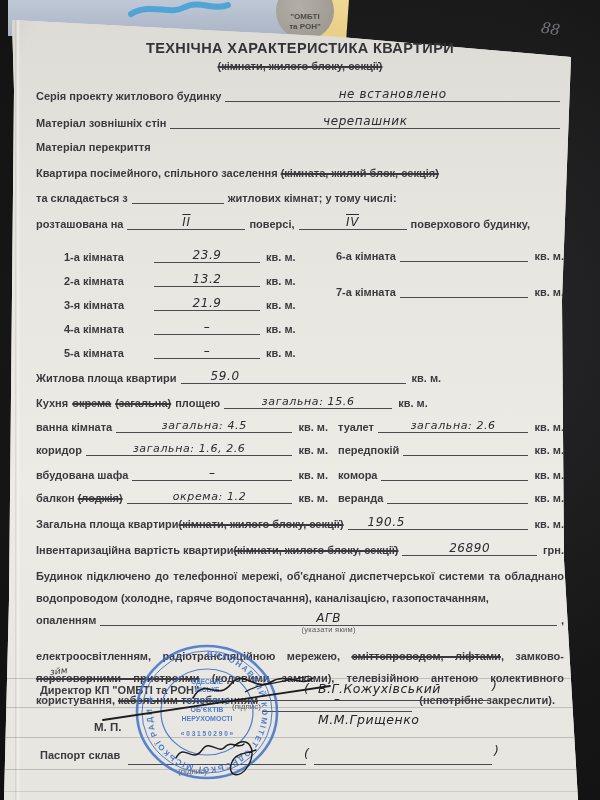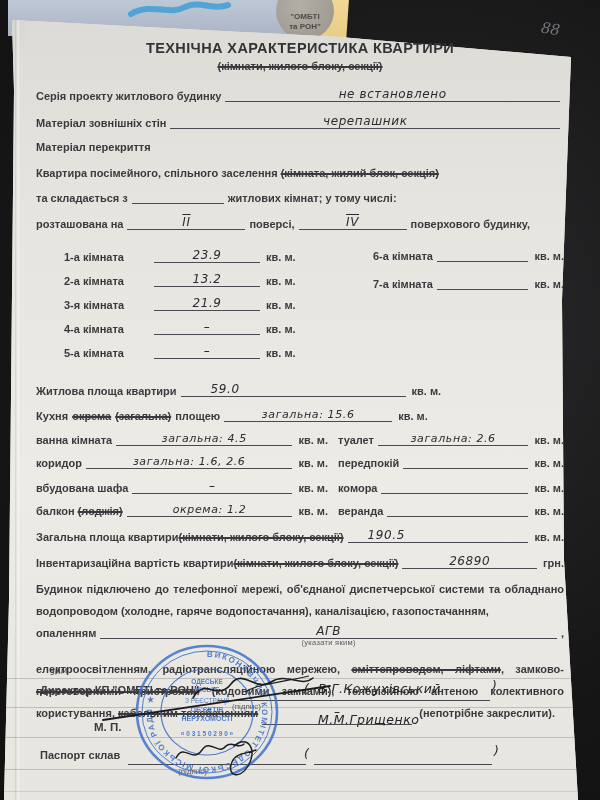--- a/index.html
+++ b/index.html
@@ -33,21 +33,21 @@
   .fill{flex:1;border-bottom:1.2px solid #4a4a50;text-align:center;margin:0 4px;min-height:13px;}
   .blank{display:inline-block;border-bottom:1.2px solid #4a4a50;text-align:center;margin:0 4px;min-height:13px;vertical-align:bottom;}
   .unit{flex:none;margin-left:2px;}
   .hw{font-family:"DejaVu Sans",sans-serif;font-style:italic;font-weight:500;font-size:12px;color:#2c2c30;letter-spacing:.6px;}
   .hw-sm{font-size:11px;}
   .rom{text-decoration:overline;}
   .para{text-align:justify;line-height:21.5px;white-space:normal;}
   .cap{font-weight:normal;font-size:7.5px;color:#5a5a60;letter-spacing:.3px;}
   .rel{position:relative;}
   .capunder{position:absolute;left:50%;transform:translateX(-50%);top:14px;white-space:nowrap;}
-  .cols{display:flex;margin-top:9px;gap:37px;}
+  .cols{display:flex;margin-top:9px;}
   .colL{flex:0 0 300px;}
   .colR{flex:1;}
   .roomrow{display:flex;align-items:flex-end;margin-top:9px;}
   .roomlbl{flex:none;width:86px;padding-left:28px;}
   .pair{display:flex;margin-top:9.5px;}
   .half{flex:0 0 302px;display:flex;align-items:flex-end;padding-right:10px;box-sizing:border-box;}
   .halfR{flex:1;display:flex;align-items:flex-end;}
   .corner88{position:absolute;left:541px;top:20px;font-family:"DejaVu Serif",serif;font-style:italic;
     font-size:15px;color:#75757c;transform:rotate(8deg);}
   .hwnote{position:absolute;left:50px;top:666px;font-family:"DejaVu Sans",sans-serif;font-style:italic;
@@ -143,29 +143,29 @@
           <span class="blank" style="width:106px"><span class="hw">–</span></span>
           <span class="unit">кв. м.</span>
         </div>
       </div>
       <div class="colR">
         <div class="roomrow">
           <span class="lbl">6-а кімната</span>
           <span class="fill"><span class="hw"></span></span>
           <span class="unit">кв. м.</span>
         </div>
-        <div class="roomrow" style="margin-top:14px">
+        <div class="roomrow" style="margin-top:22px">
           <span class="lbl">7-а кімната</span>
           <span class="fill"><span class="hw"></span></span>
           <span class="unit">кв. м.</span>
         </div>
       </div>
     </div>
 
-    <div class="row" style="margin-top:23px">
+    <div class="row" style="margin-top:10px">
       <span class="lbl">Житлова площа квартири</span>
       <span class="blank" style="width:195px;text-align:left;padding-left:30px"><span class="hw">59.0</span></span>
       <span class="unit">кв. м.</span>
     </div>
 
     <div class="row" style="margin-top:11px">
       <span class="lbl">Кухня</span>
       <span class="lbl strike" style="margin-left:4px">окрема</span>
       <span class="lbl strike" style="margin-left:4px">(загальна)</span>
       <span class="lbl" style="margin-left:4px">площею</span>

